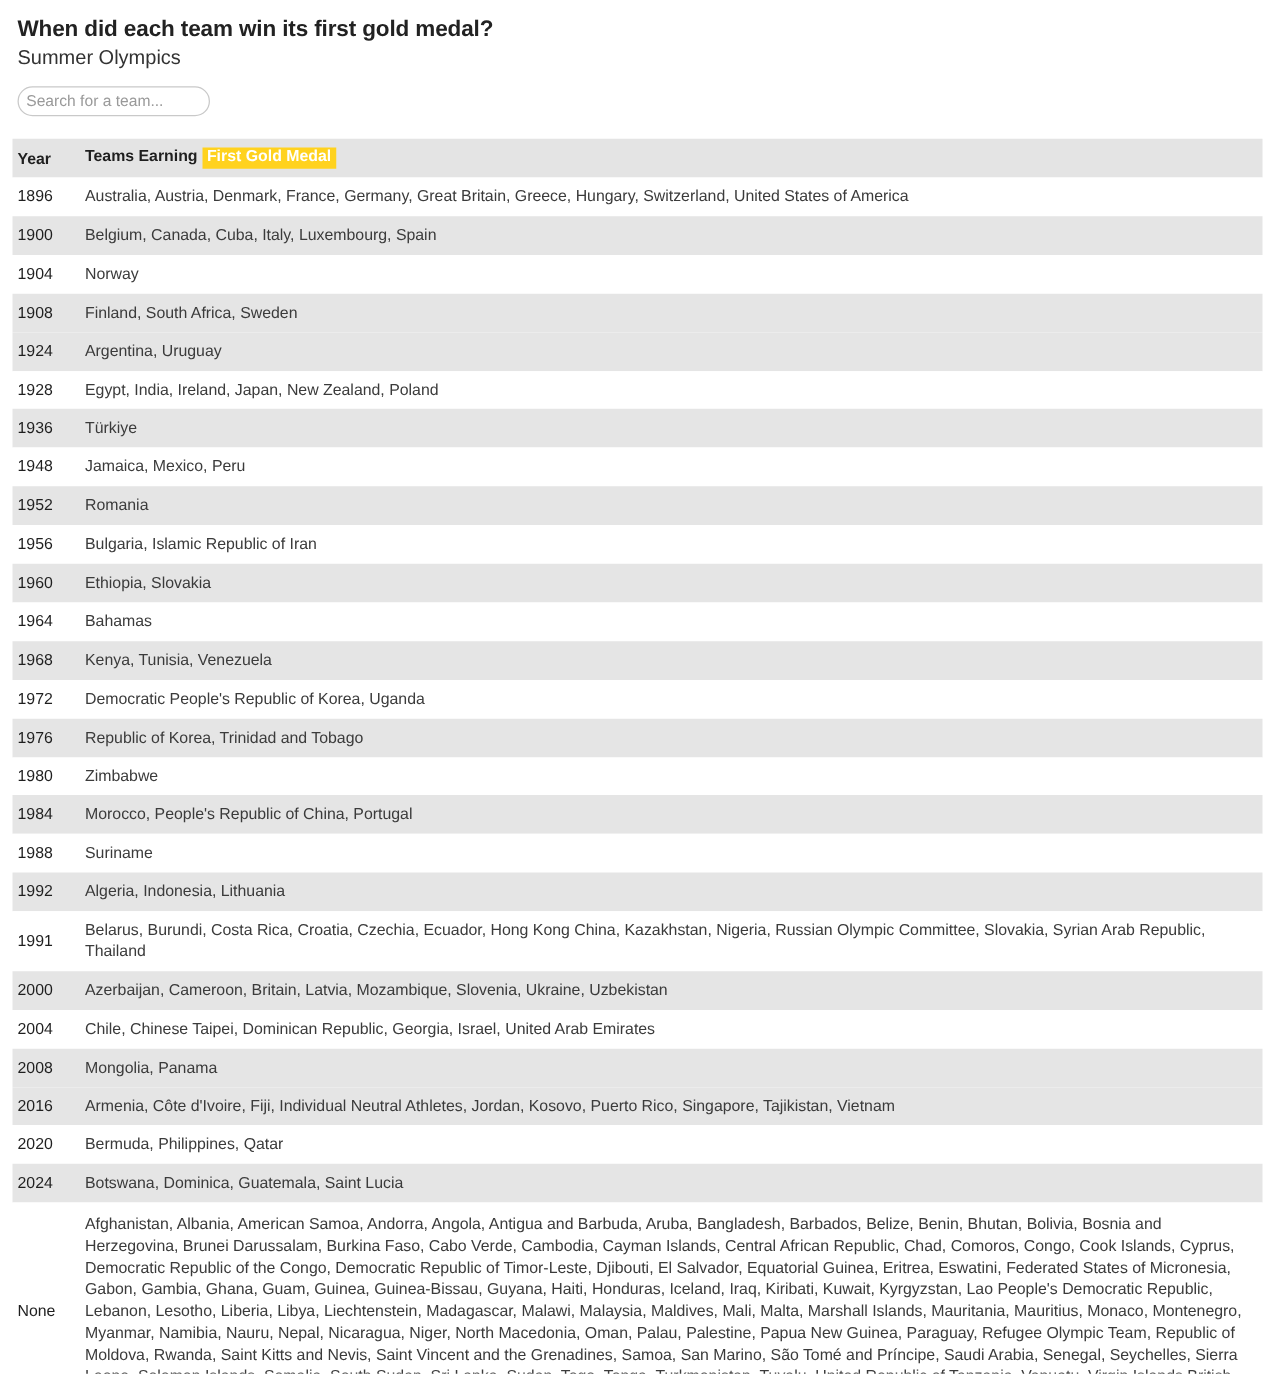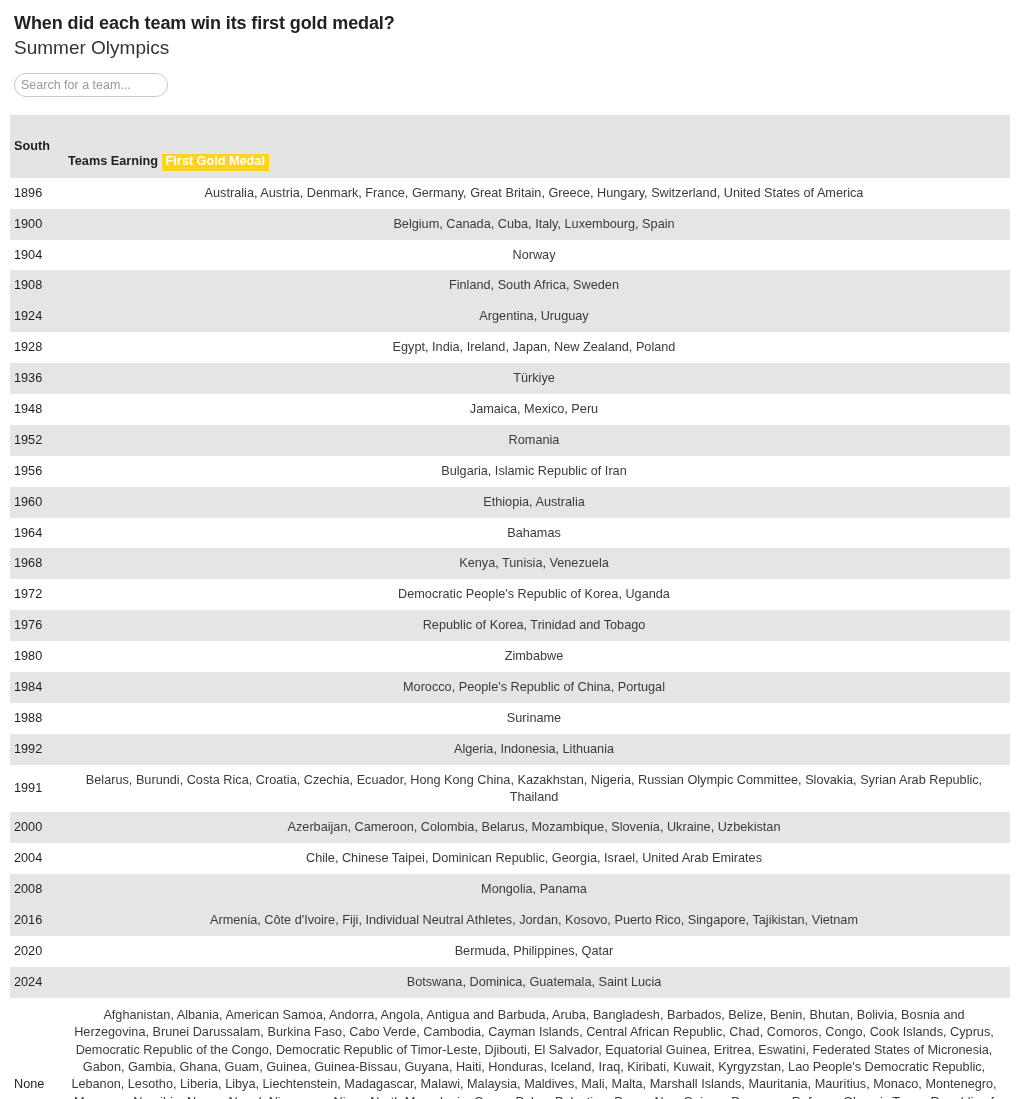--- a/index.html
+++ b/index.html
@@ -27,21 +27,21 @@
   }
   .title {
     font-size: 18px;
     font-weight: bold;
     line-height: 1.18;
     color: #222222;
     margin: 0;
     letter-spacing: -0.1px;
   }
   .subtitle {
-    font-size: 19px;
+    font-size: 16px;
     font-weight: normal;
     color: #333333;
     margin: 3px 0 0 0;
     line-height: 1.2;
   }
 
   
   .search-wrap {
     padding: 13px 14px 0 14px;
   }
@@ -86,30 +86,28 @@
   thead th.th-year { padding-left: 4px; }
   thead th.th-teams { padding-left: 8px; }
 
   .hl {
     background: #ffd21e;
     color: #ffffff;
     padding: 1px 4px 2px 4px;
     font-weight: bold;
     display: inline-block;
     line-height: 1.08;
-    margin-top: 32px;
   }
 
   tbody td {
     font-size: 12.7px;
     line-height: 1.33;
     padding: 7px 4px 7px 4px;
     vertical-align: middle;
     color: #3a3a3a;
-    text-align: center;
   }
   tbody td.year {
     font-weight: normal;
     color: #1f1f1f;
     white-space: nowrap;
     padding-left: 4px;
     text-align: left;
   }
   tbody td.teams {
     padding-left: 8px;
@@ -141,21 +139,21 @@
   </div>
 
   <div class="table-wrap">
     <table class="medal-table">
       <colgroup>
         <col class="c-year">
         <col class="c-teams">
       </colgroup>
       <thead>
         <tr>
-          <th class="th-year">South</th>
+          <th class="th-year">Year</th>
           <th class="th-teams">
             <span>Teams Earning</span>
             <span class="hl">First Gold Medal</span>
           </th>
         </tr>
       </thead>
       <tbody id="table-body">
           <tr class="odd">
             <td class="year">1896</td>
             <td class="teams">Australia, Austria, Denmark, France, Germany, Great Britain, Greece, Hungary, Switzerland, United States of America</td>
@@ -191,21 +189,21 @@
           <tr class="even">
             <td class="year">1952</td>
             <td class="teams">Romania</td>
           </tr>
           <tr class="odd">
             <td class="year">1956</td>
             <td class="teams">Bulgaria, Islamic Republic of Iran</td>
           </tr>
           <tr class="even">
             <td class="year">1960</td>
-            <td class="teams">Ethiopia, Australia</td>
+            <td class="teams">Ethiopia, Slovakia</td>
           </tr>
           <tr class="odd">
             <td class="year">1964</td>
             <td class="teams">Bahamas</td>
           </tr>
           <tr class="even">
             <td class="year">1968</td>
             <td class="teams">Kenya, Tunisia, Venezuela</td>
           </tr>
           <tr class="odd">
@@ -231,21 +229,21 @@
           <tr class="even">
             <td class="year">1992</td>
             <td class="teams">Algeria, Indonesia, Lithuania</td>
           </tr>
           <tr class="odd">
             <td class="year">1991</td>
             <td class="teams">Belarus, Burundi, Costa Rica, Croatia, Czechia, Ecuador, Hong Kong China, Kazakhstan, Nigeria, Russian Olympic Committee, Slovakia, Syrian Arab Republic, Thailand</td>
           </tr>
           <tr class="even">
             <td class="year">2000</td>
-            <td class="teams">Azerbaijan, Cameroon, Colombia, Belarus, Mozambique, Slovenia, Ukraine, Uzbekistan</td>
+            <td class="teams">Azerbaijan, Cameroon, Britain, Latvia, Mozambique, Slovenia, Ukraine, Uzbekistan</td>
           </tr>
           <tr class="odd">
             <td class="year">2004</td>
             <td class="teams">Chile, Chinese Taipei, Dominican Republic, Georgia, Israel, United Arab Emirates</td>
           </tr>
           <tr class="even">
             <td class="year">2008</td>
             <td class="teams">Mongolia, Panama</td>
           </tr>
           <tr class="even">

